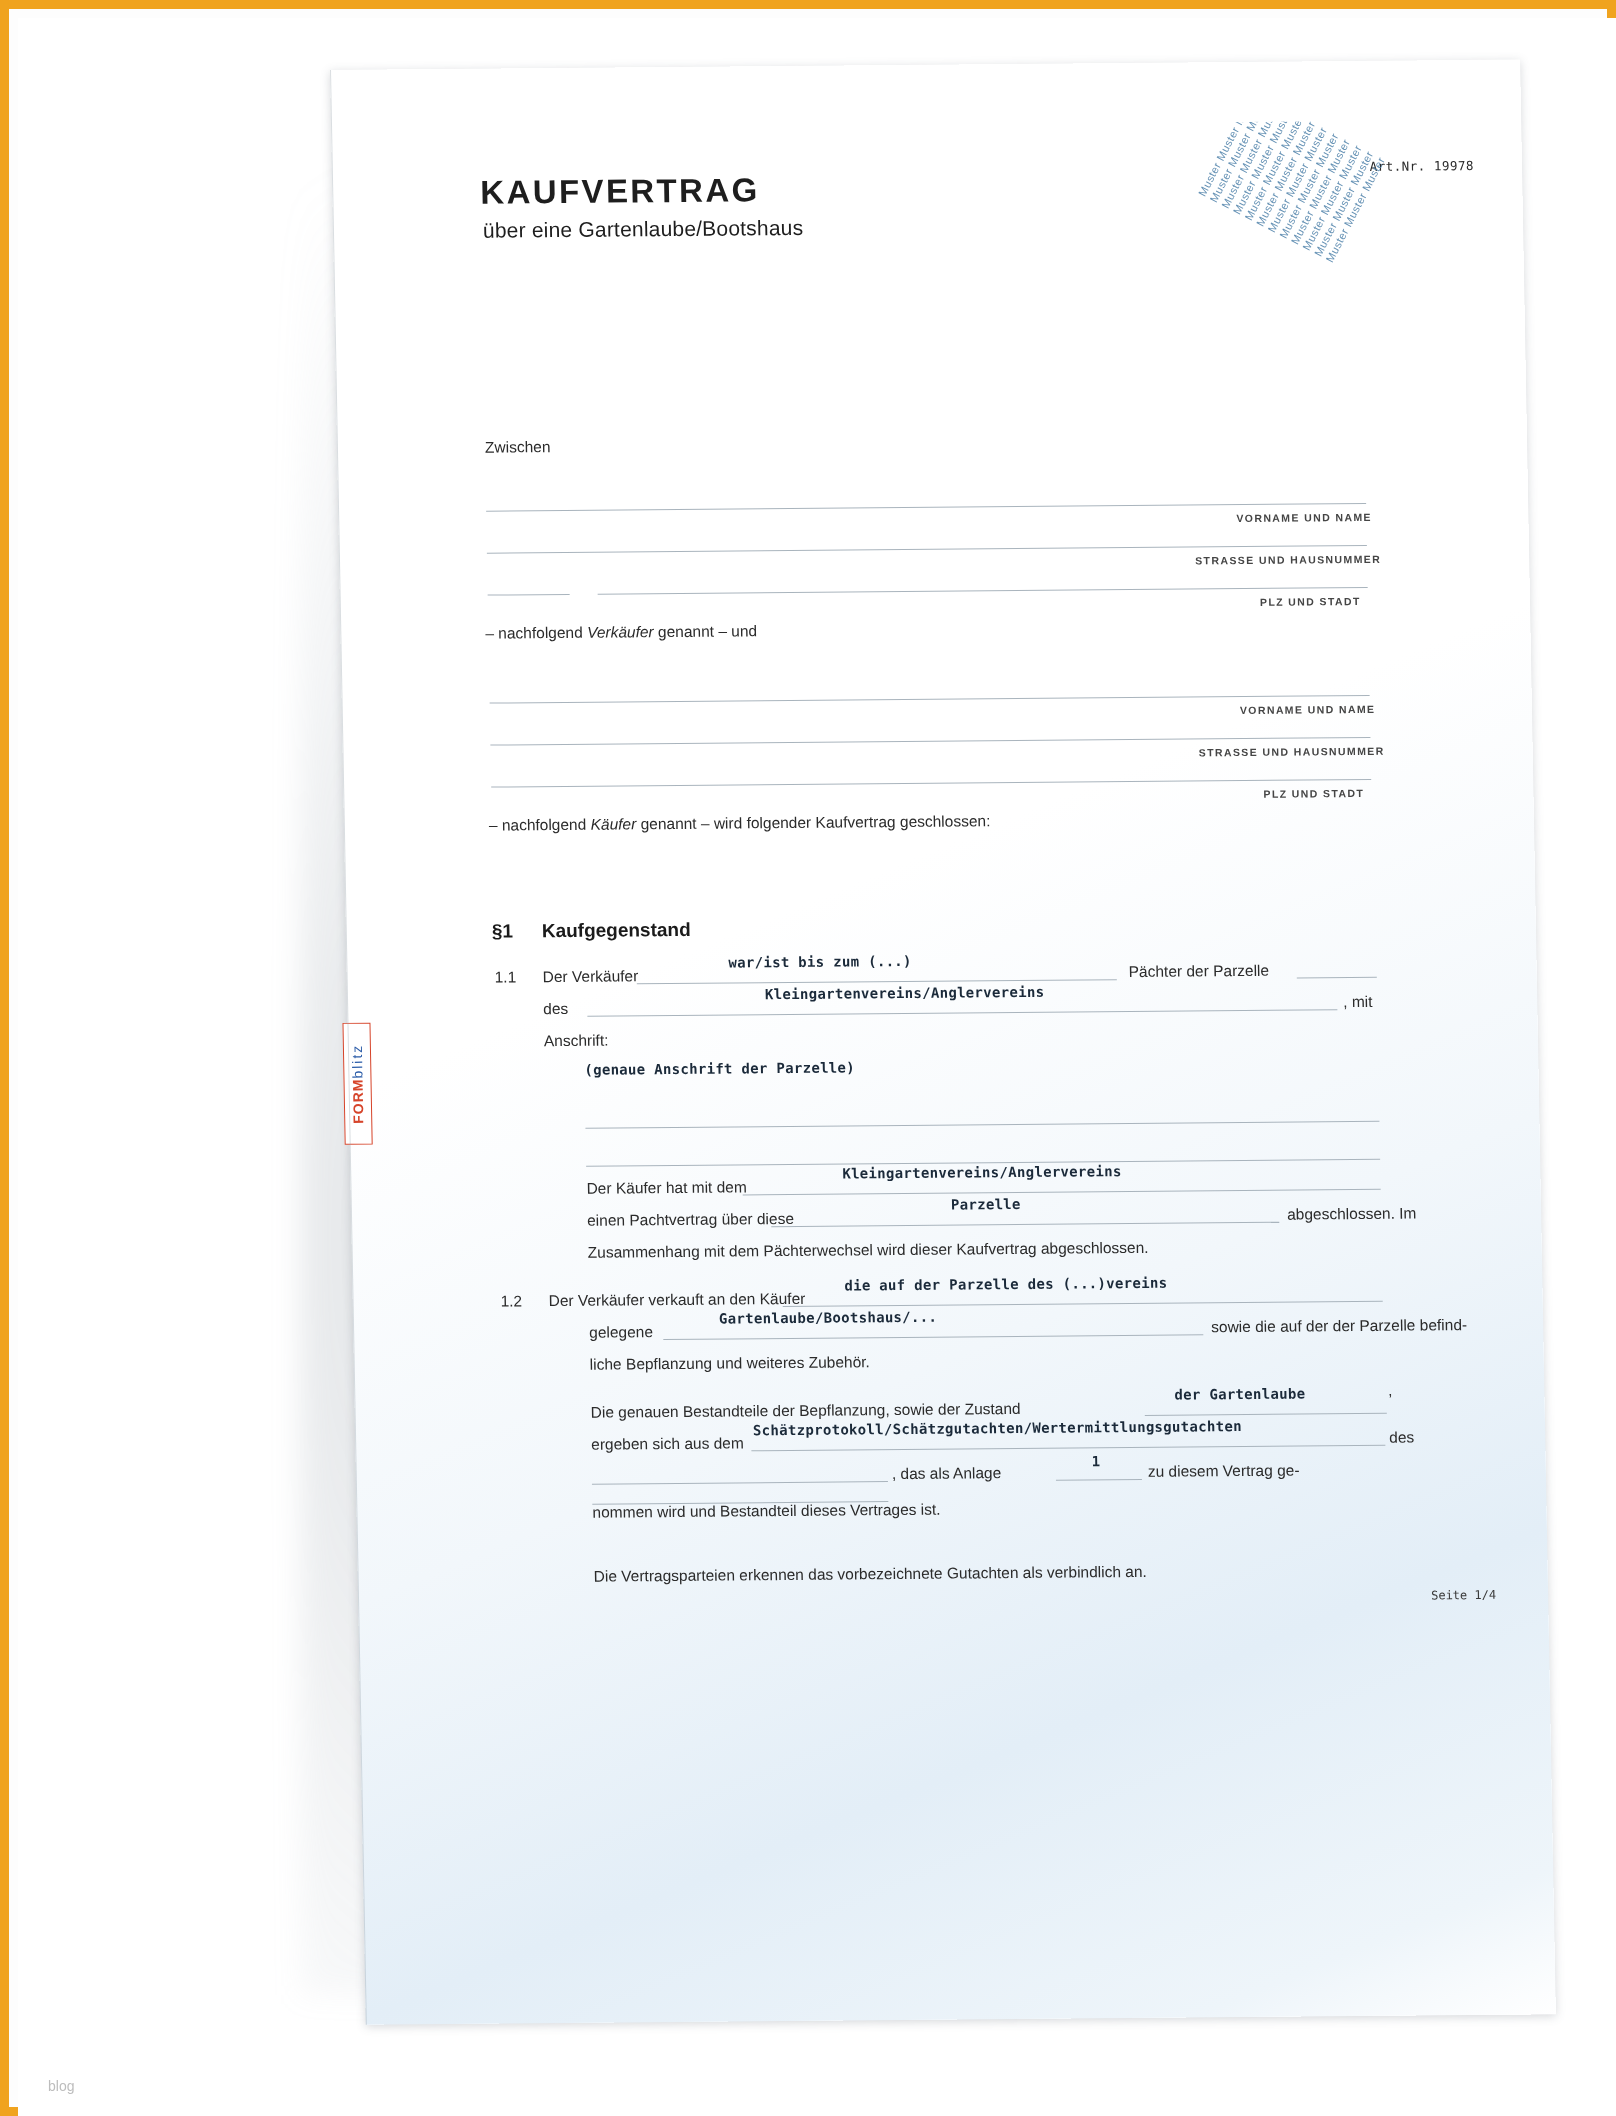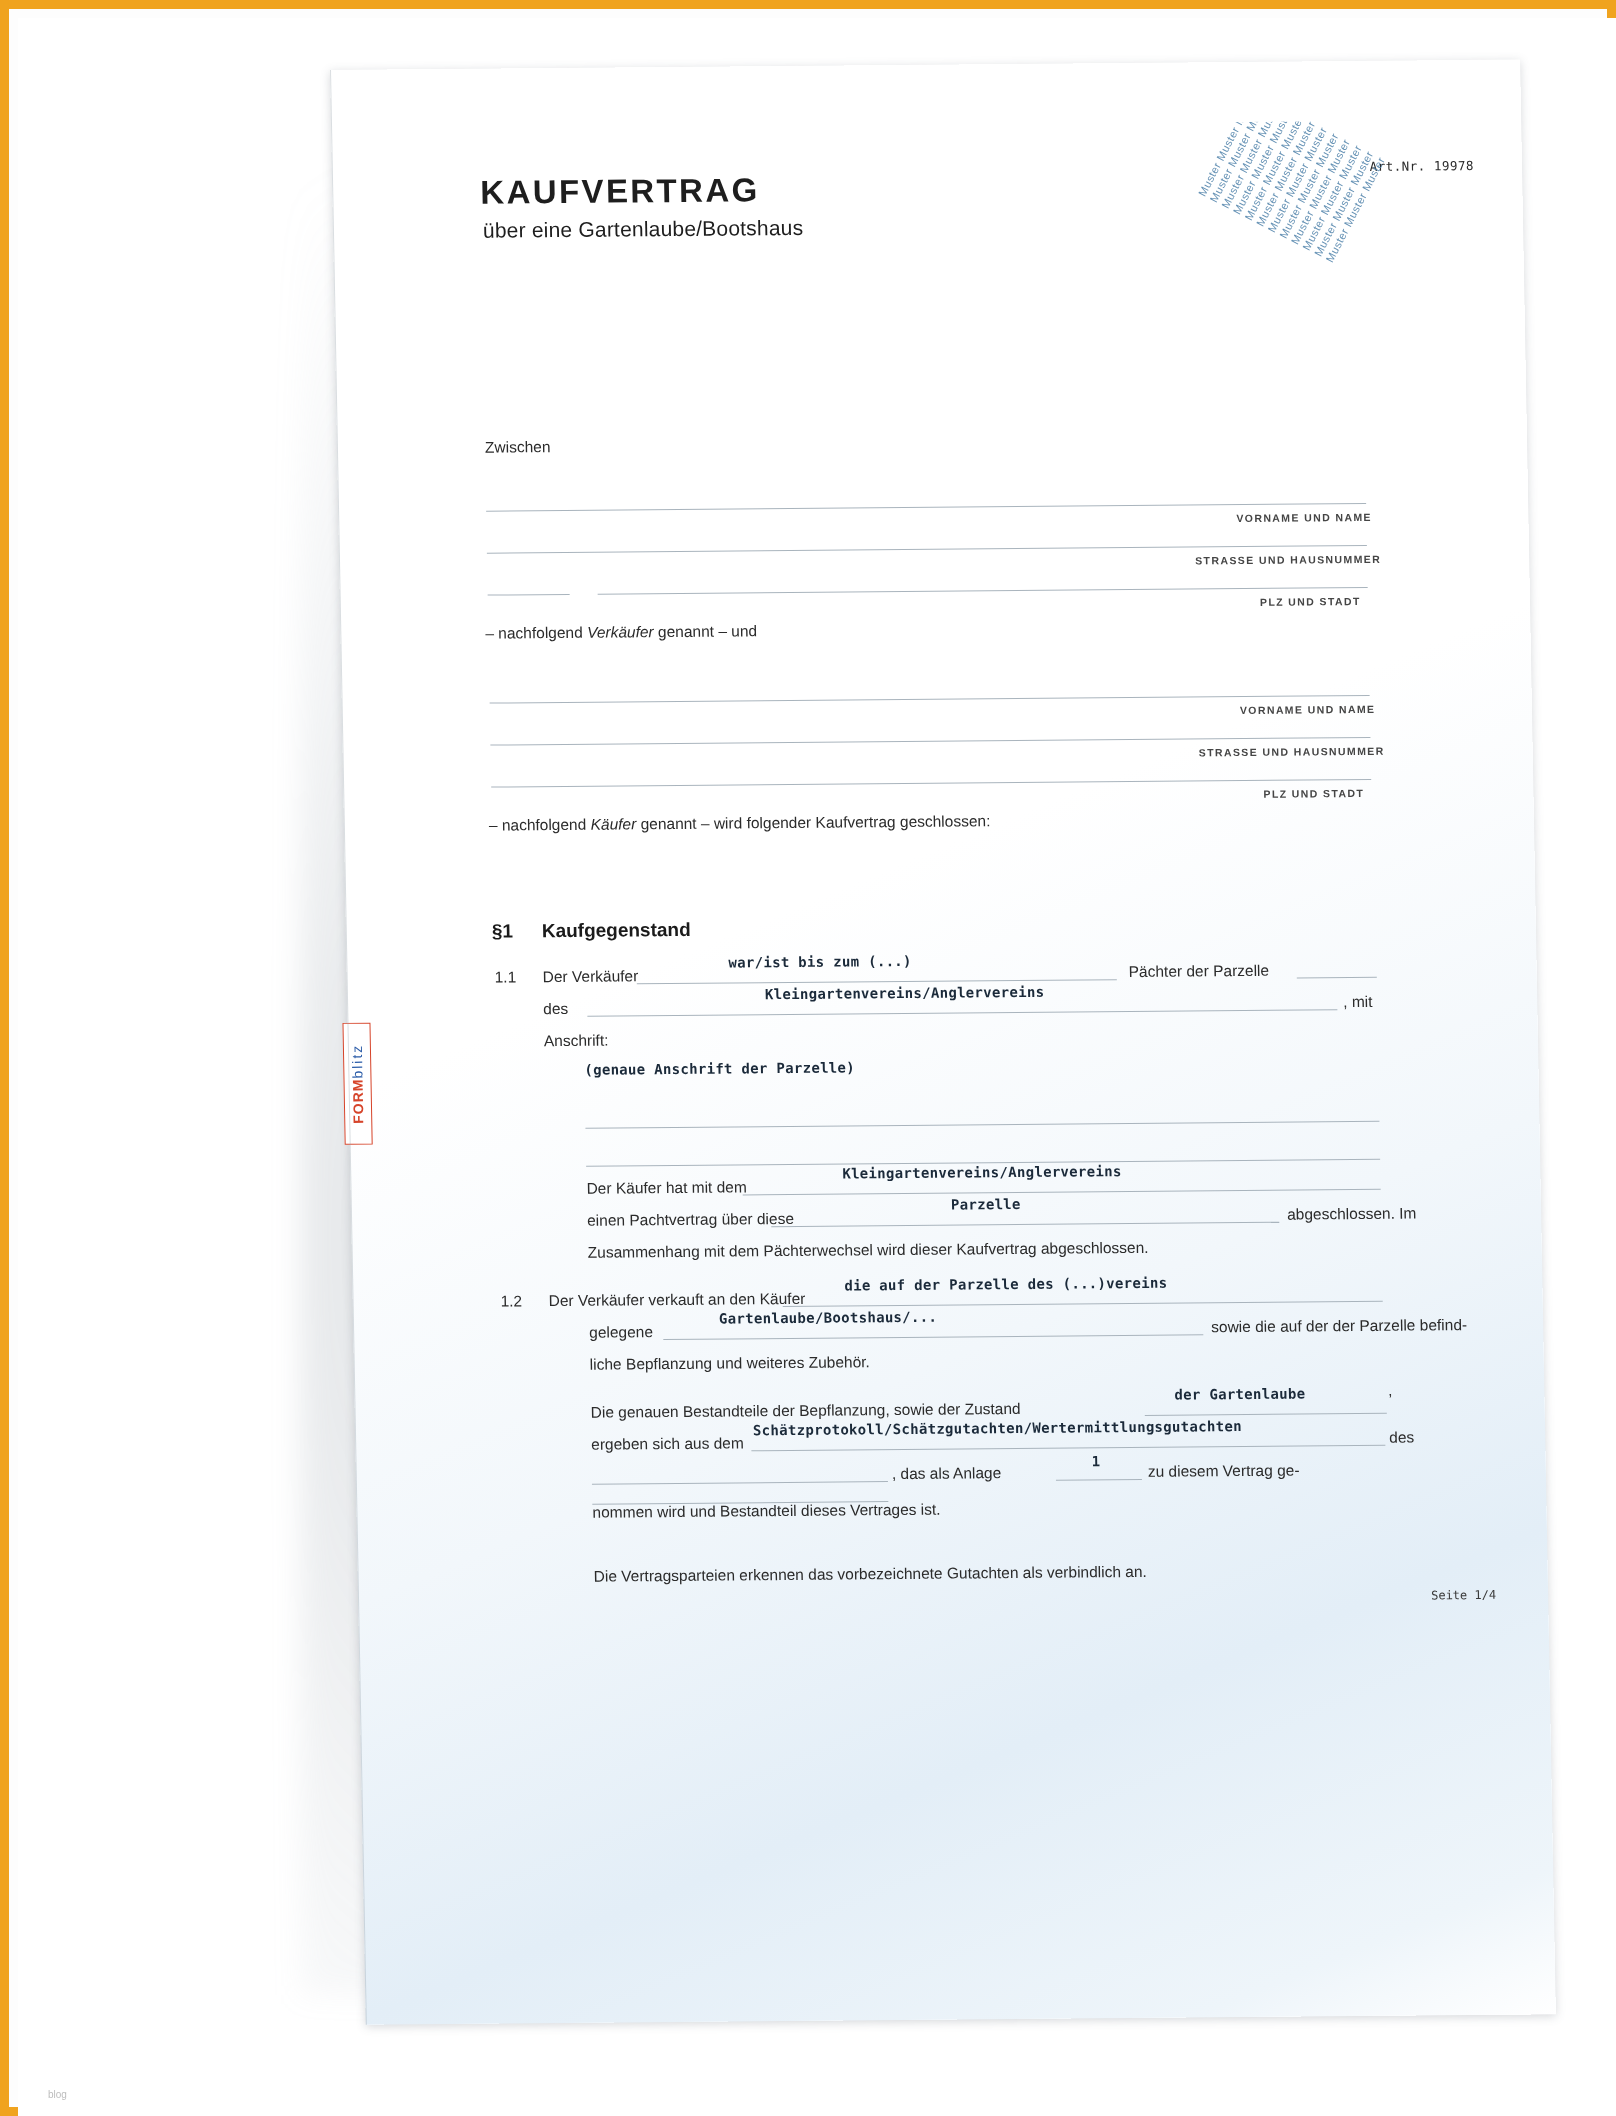--- a/index.html
+++ b/index.html
@@ -199,22 +199,22 @@
     letter-spacing: 1px;
     font-weight: bold;
   }
   #logo .a { color: #d6442a; }
   #logo .b { color: #2b5ca8; font-weight: normal; letter-spacing: 2px;}
 
   
   .caption {
     position: absolute;
     left: 48px;
-    bottom: 16px;
-    font-size: 10px;
+    bottom: 22px;
+    font-size: 14px;
     color: #bdbdbd;
   }
 </style>
 </head>
 <body>
 
 <div id="page-frame">
   <div id="inner-white"></div>
 </div>
 

